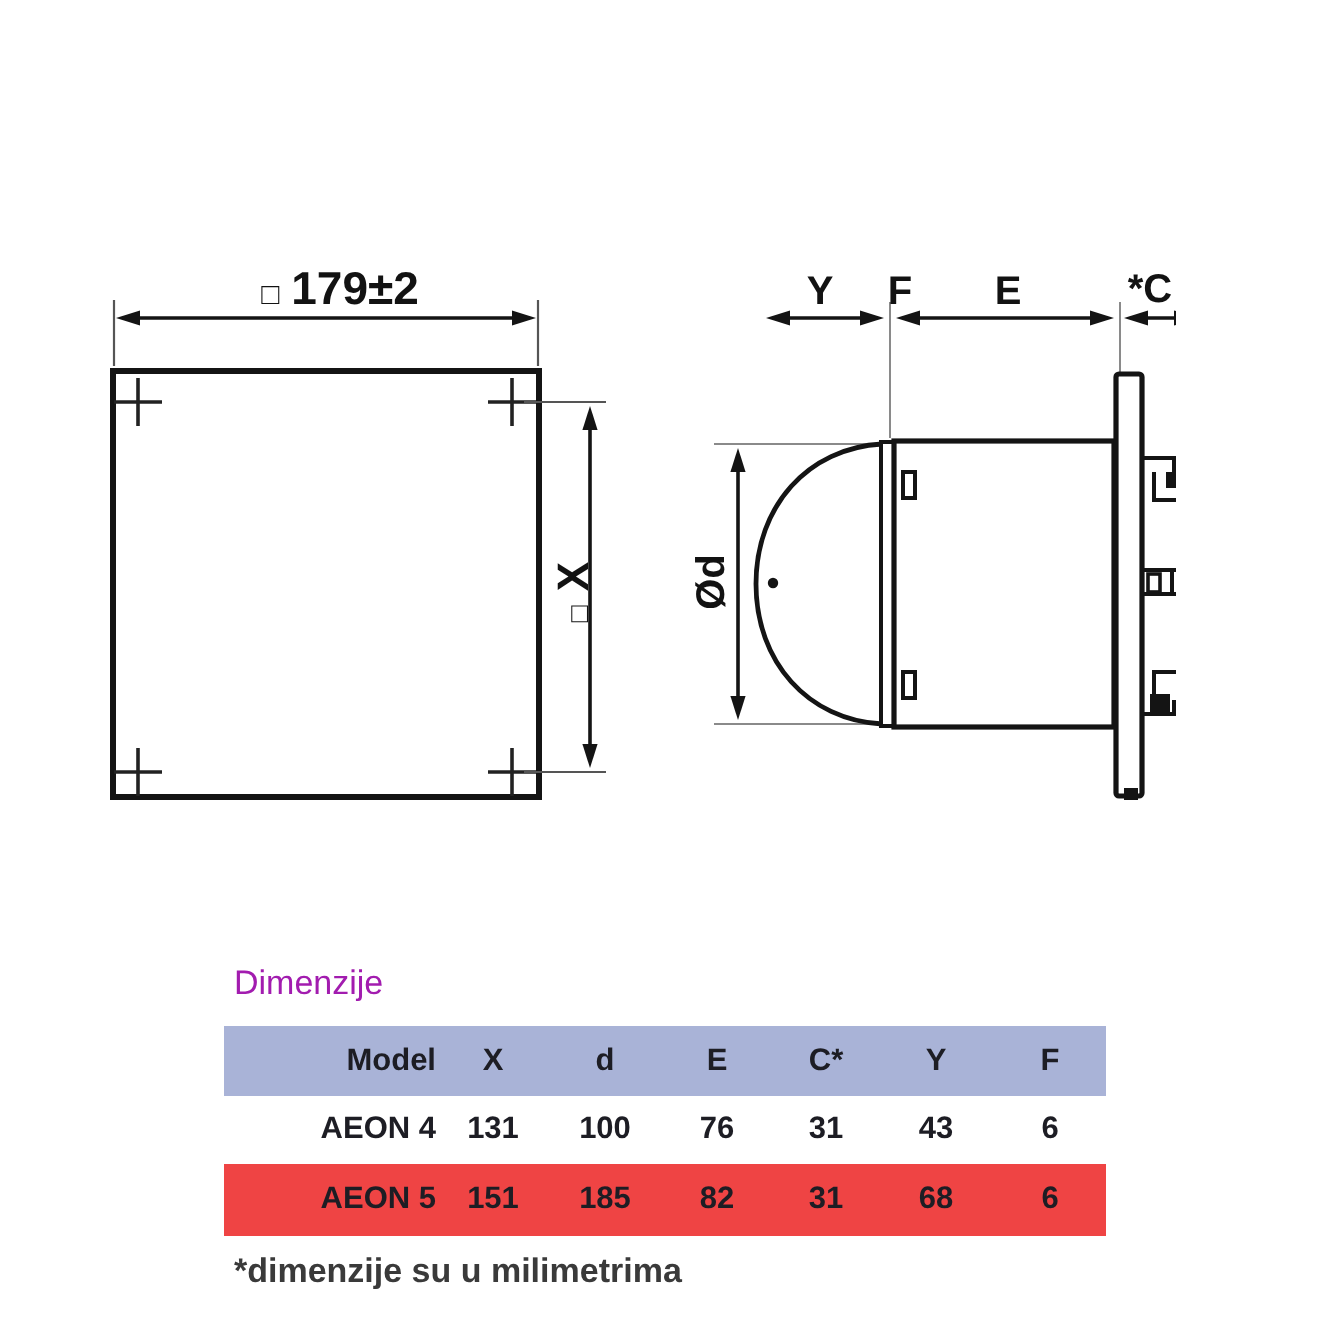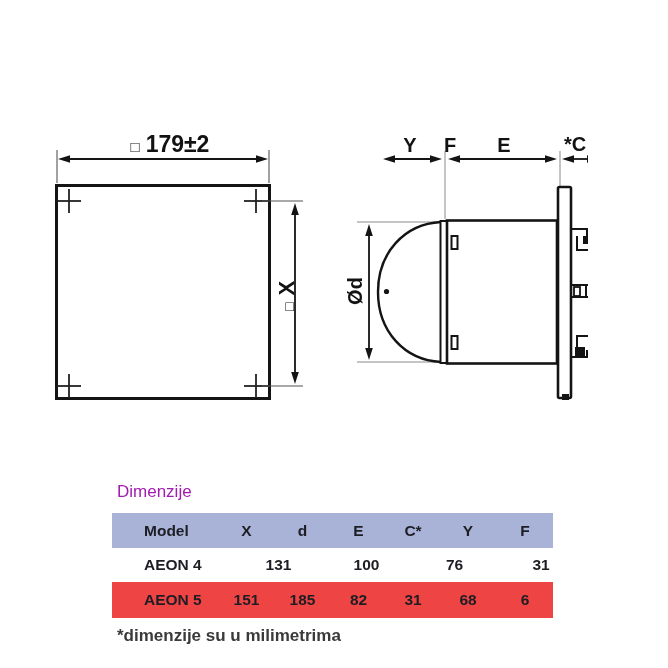--- a/index.html
+++ b/index.html
@@ -10,24 +10,24 @@
   svg text{fill:#121212;font-family:"Liberation Sans","DejaVu Sans",sans-serif;}
   .section-title{
     position:absolute;left:117px;top:482px;font-size:17px;font-weight:400;color:#a21caf;
   }
   .dims-table{position:absolute;left:112px;top:513px;width:441px;}
   .t-row{
     display:grid;grid-template-columns:106px 57px 55px 57px 52px 58px 56px;
     align-items:center;font-weight:700;font-size:15.5px;color:#1d1d24;
   }
   .t-head{background:#a9b3d7;height:35px;}
-  .t-r1{background:#ffffff;height:34px;gap:32px;}
+  .t-r1{background:#ffffff;height:34px;}
   .t-r2{background:#ef4444;height:36px;}
   .cell{text-align:center;}
-  .c0{text-align:left;padding-left:32px;}
+  .c0{text-align:right;padding-left:32px;}
   .footnote{
     position:absolute;left:117px;top:626px;font-size:17px;font-weight:700;color:#3a3a3a;
   }
 </style>
 </head>
 <body>
 
 <div class="screen">
 
   <svg width="668" height="470" viewBox="0 0 668 470">

